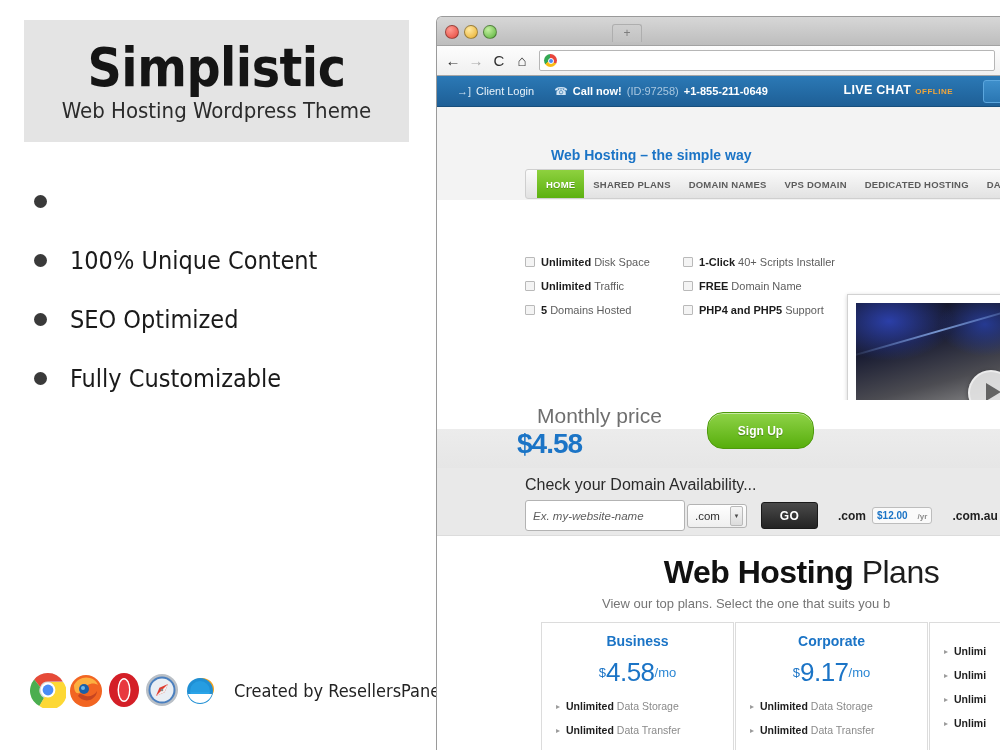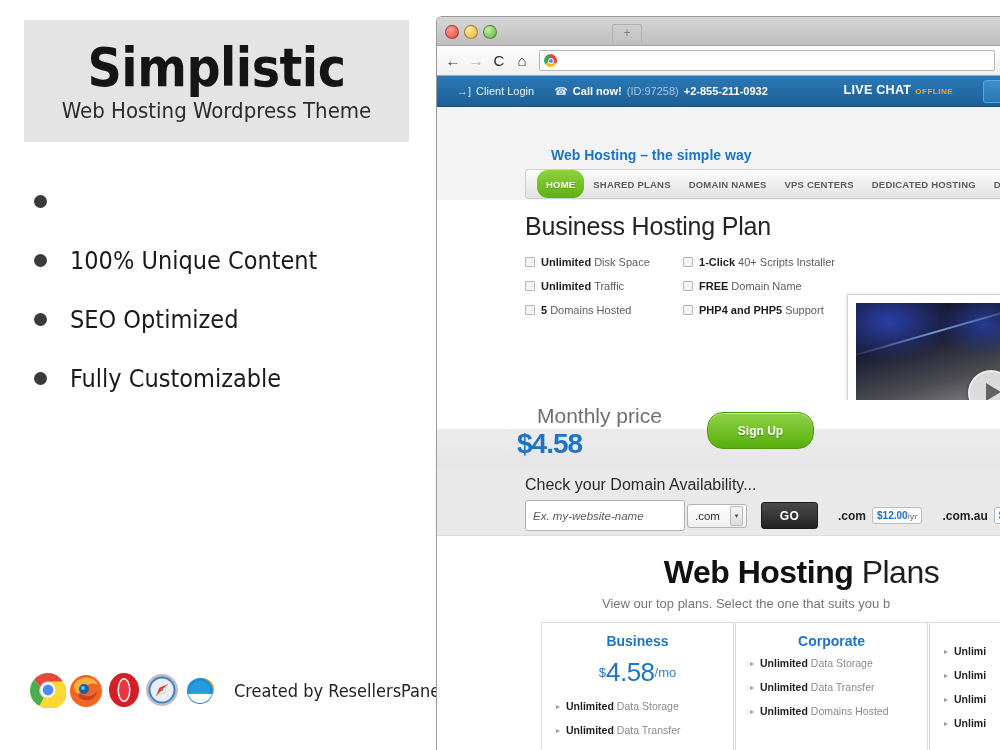--- a/index.html
+++ b/index.html
@@ -119,21 +119,20 @@
     border:1px solid #cfcfcf;border-radius:3px;overflow:hidden;
   }
   .nav-spacer{width:11px;}
   .nav-item{
     display:flex;align-items:center;padding:0 9px;font-size:9.5px;font-weight:bold;
     color:#5c5c5c;letter-spacing:.2px;white-space:nowrap;
   }
   .nav-item.active{
     background:linear-gradient(#8ed13f,#5cb110);color:#fff;
     text-shadow:0 1px 0 rgba(0,0,0,.2);
-    border-radius:11px;
   }
 
   
   .hero{position:relative;height:200px;background:#fff;}
   .hero-h{
     position:absolute;left:88px;top:12px;font-size:25px;color:#242424;
     font-family:"Liberation Sans",sans-serif;font-weight:400;letter-spacing:-.2px;
   }
   .feat{position:absolute;left:88px;top:56px;width:310px;
     display:grid;grid-template-columns:1fr 1fr;row-gap:12px;column-gap:10px;}
@@ -218,21 +217,21 @@
     background:linear-gradient(#4a4a4a,#232323);border:1px solid #1a1a1a;
     display:flex;align-items:center;justify-content:center;
     color:#fff;font-size:12px;font-weight:bold;letter-spacing:.5px;
   }
   .tld{margin-left:20px;display:flex;align-items:center;}
   .tld-name{font-size:12px;font-weight:bold;color:#1f1f1f;margin-right:6px;white-space:nowrap;}
   .tld-price{
     background:#fafafa;border:1px solid #bdbdbd;border-radius:3px;padding:2px 4px;
     font-size:10px;font-weight:bold;color:#1b74c6;white-space:nowrap;
   }
-  .tld-price i{font-style:normal;color:#8b8b8b;font-size:8px;}
+  .tld-price i{font-style:normal;color:#8b8b8b;font-size:8px;padding-left:10px;}
 
   
   .plans{position:relative;height:245px;background:#fff;border-top:1px solid #dcdcdc;}
   .plans-h{
     position:absolute;left:0;top:18px;width:100%;text-align:center;
     font-size:32px;color:#111;font-family:"Liberation Sans",sans-serif;letter-spacing:-.5px;
     padding-left:165px;box-sizing:border-box;white-space:nowrap;
   }
   .plans-h b{font-weight:bold;}
   .plans-h span{font-weight:400;color:#1d1d1d;}
@@ -360,47 +359,46 @@
 
       <div class="topbar">
         <span class="tb-item">
           <span class="tb-ico">→]</span>
           <span>Client Login</span>
         </span>
         <span class="tb-item">
           <span class="tb-ico">☎</span>
           <span class="tb-strong">Call now!</span>
           <span class="tb-dim">(ID:97258)</span>
-          <span class="tb-phone">+2-855-211-0932</span>
+          <span class="tb-phone">+1-855-211-0649</span>
         </span>
         <span class="livechat">
           <span>LIVE CHAT</span><span class="lc-off">OFFLINE</span>
         </span>
         <span class="tb-btn"></span>
       </div>
 
       <div class="logoblock">
         <div class="logo-tag">Web Hosting – the simple way</div>
       </div>
 
       <div class="navwrap">
         <div class="nav">
           <span class="nav-spacer"></span>
           <span class="nav-item active">HOME</span>
           <span class="nav-item">SHARED PLANS</span>
           <span class="nav-item">DOMAIN NAMES</span>
-          <span class="nav-item">VPS CENTERS</span>
+          <span class="nav-item">VPS DOMAIN</span>
           <span class="nav-item">DEDICATED HOSTING</span>
           <span class="nav-item">DATA CENTERS</span>
 
         </div>
       </div>
 
       <div class="hero">
-        <div class="hero-h">Business Hosting Plan</div>
         <div class="feat">
           <div class="feat-li">
             <span class="feat-box"></span>
             <b>Unlimited</b>
             <span>Disk Space</span>
           </div>
           <div class="feat-li">
             <span class="feat-box"></span>
             <b>1-Click</b>
             <span>40+ Scripts Installer</span>
@@ -490,20 +488,21 @@
                   <span class="cf-arrow">▸</span>
                   <b>5</b>
                   <span>Domains Hosted</span>
                 </div>
 
             </div>
           </div>
 
           <div class="card">
             <div class="card-name">Corporate</div>
+            <div class="card-price"><span class="cp-cur">$</span><span class="cp-num">9.17</span><span class="cp-per">/mo</span></div>
             <div class="card-feats">
               <div class="cf">
                   <span class="cf-arrow">▸</span>
                   <b>Unlimited</b>
                   <span>Data Storage</span>
                 </div>
               <div class="cf">
                   <span class="cf-arrow">▸</span>
                   <b>Unlimited</b>
                   <span>Data Transfer</span>

